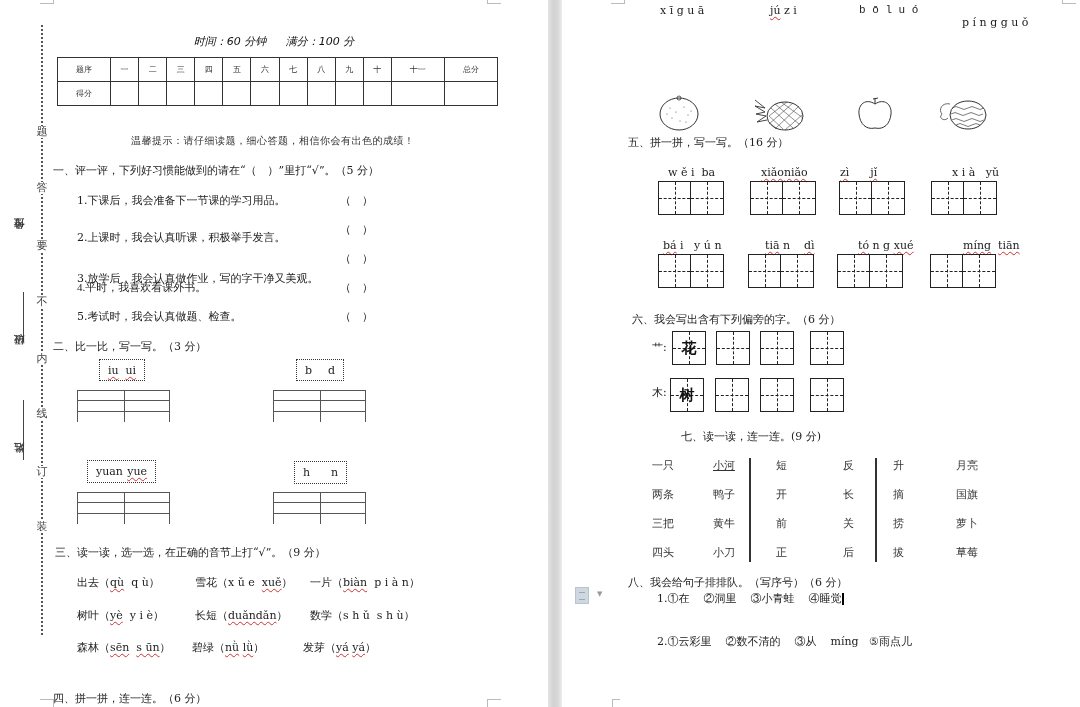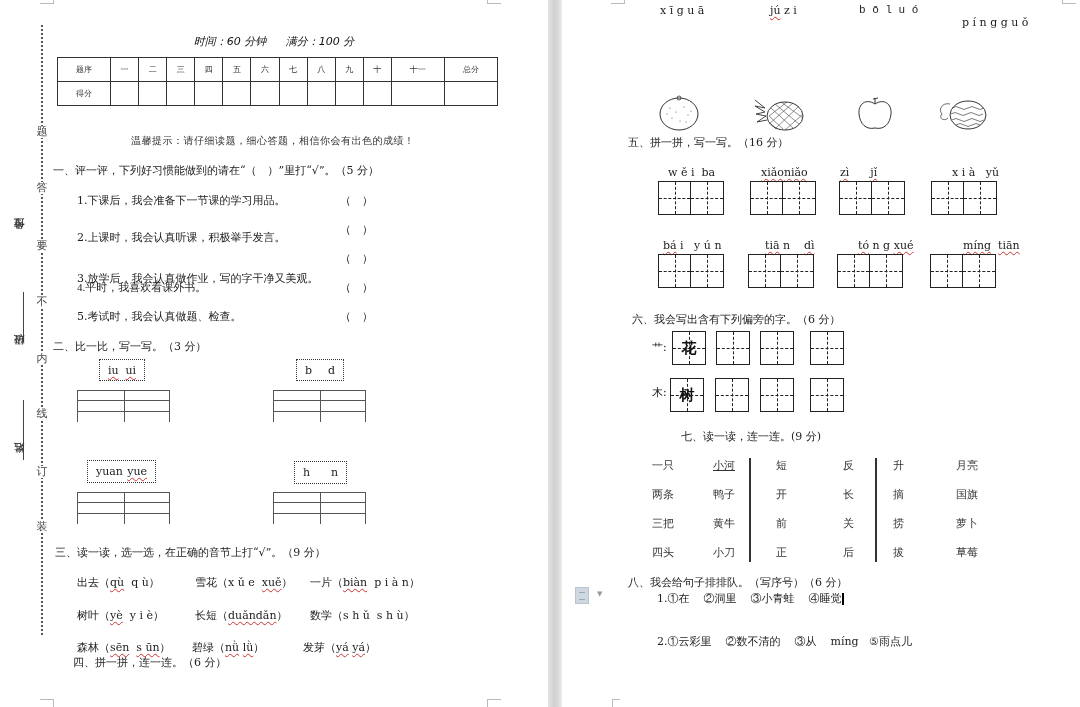--- a/index.html
+++ b/index.html
@@ -210,21 +210,21 @@
   <div class="abs pinyin-row" style="left:77px; top:640px;">
     <span>森林</span>（<span class="squig">sēn</span>&nbsp;&nbsp;<span class="squig">s ūn</span>）
   </div>
   <div class="abs pinyin-row" style="left:192px; top:640px;">
     <span>碧绿</span>（<span class="squig">nǜ</span>&nbsp;<span class="squig">lǜ</span>）
   </div>
   <div class="abs pinyin-row" style="left:303px; top:640px;">
     <span>发芽</span>（<span class="squig">yá</span>&nbsp;<span class="squig">yá</span>）
   </div>
 
-  <div class="abs sec" style="left:53px; top:655px;margin-left:20px;">四、拼一拼，连一连。（6 分）</div>
+  <div class="abs sec" style="left:53px; top:691px;">四、拼一拼，连一连。（6 分）</div>
 </div>
 
 <div class="gutter"></div>
 
 <div class="page page-right">
   <div class="corner" style="left:49px; top:0; border-right-width:1px; border-bottom-width:1px; width:14px; height:4px;"></div>
   <div class="corner" style="left:500px; top:0; border-left-width:1px; border-bottom-width:1px; width:14px; height:4px;"></div>
   <div class="corner" style="left:50px; top:699px; border-top-width:1px; border-left-width:1px; width:8px; height:8px;"></div>
 
   <div class="abs pinyin-row" style="left:98px; top:4px;">x ī  g u ā</div>

